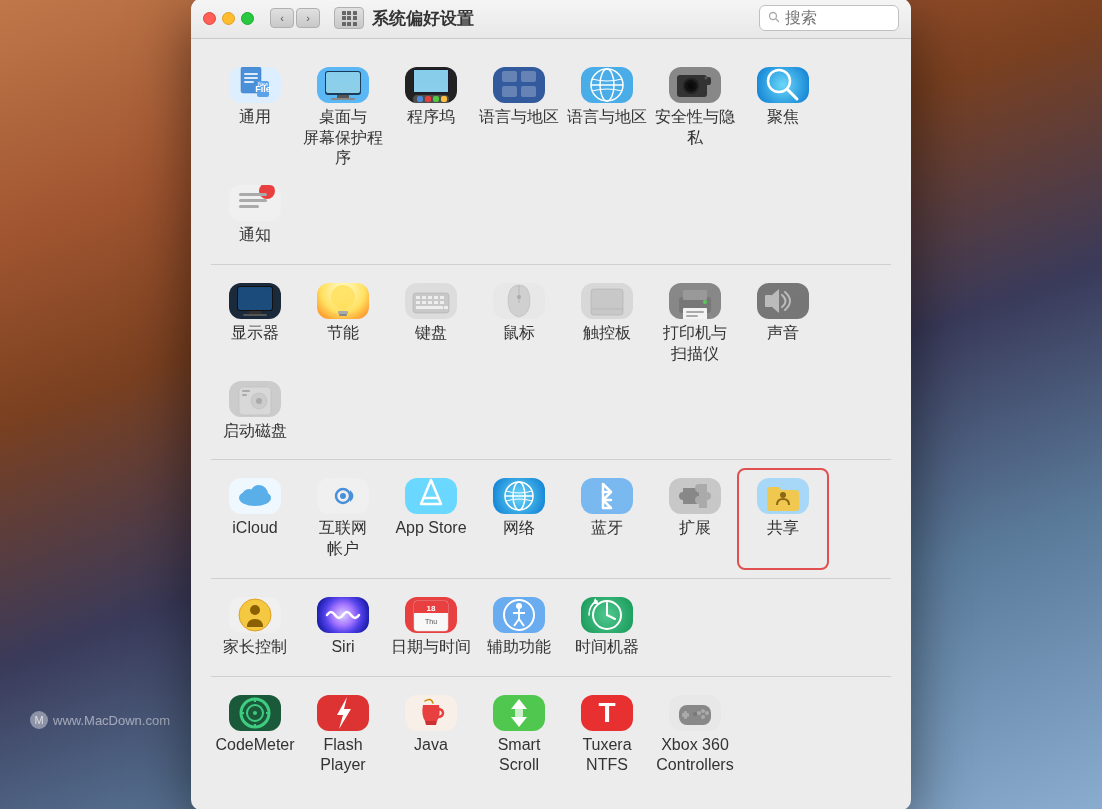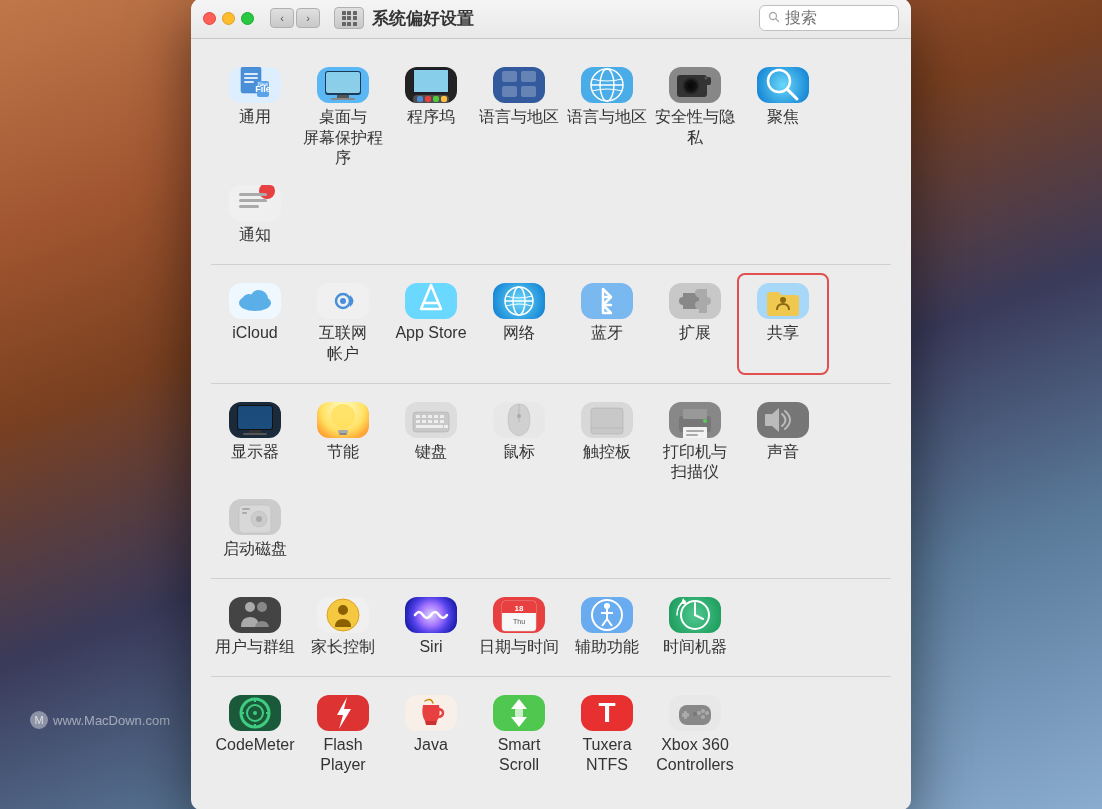--- a/index.html
+++ b/index.html
@@ -440,156 +440,20 @@
         </div>
         <span class="pref-label">通知</span>
       </div>
     </div>
 
     <div class="section">
 
       <div class="pref-item">
         <div class="icon-box">
           <svg width="52" height="52" viewBox="0 0 52 52">
-            <rect width="52" height="52" rx="12" fill="url(#bg_icloud)"></rect>
-            <defs>
-              <linearGradient id="bg_icloud" x1="0" y1="0" x2="0" y2="52">
-                <stop offset="0%" stop-color="#f0f8ff"></stop>
-                <stop offset="100%" stop-color="#d0e8ff"></stop>
-              </linearGradient>
-            </defs>
-
-            <ellipse cx="26" cy="28" rx="16" ry="8" fill="#5aafe8"></ellipse>
-            <circle cx="20" cy="26" r="7" fill="#5aafe8"></circle>
-            <circle cx="30" cy="24" r="9" fill="#5aafe8"></circle>
-          </svg>
-        </div>
-        <span class="pref-label">iCloud</span>
-      </div>
-
-      <div class="pref-item">
-        <div class="icon-box">
-          <svg width="52" height="52" viewBox="0 0 52 52">
-            <rect width="52" height="52" rx="12" fill="url(#bg_inet)"></rect>
-            <defs>
-              <linearGradient id="bg_inet" x1="0" y1="0" x2="52" y2="52">
-                <stop offset="0%" stop-color="#f0f0f0"></stop>
-                <stop offset="100%" stop-color="#e0e0e0"></stop>
-              </linearGradient>
-            </defs>
-
-            <circle cx="26" cy="26" r="7" fill="none" stroke="#4a90d9" stroke-width="2.5"></circle>
-            <path d="M33 20 Q40 26 33 32 L33 20" fill="#4a90d9"></path>
-            <circle cx="26" cy="26" r="3" fill="#4a90d9"></circle>
-          </svg>
-        </div>
-        <div class="pref-label">互联网<br>帐户</div>
-      </div>
-
-      <div class="pref-item">
-        <div class="icon-box">
-          <svg width="52" height="52" viewBox="0 0 52 52">
-            <rect width="52" height="52" rx="12" fill="url(#bg_as)"></rect>
-            <defs>
-              <linearGradient id="bg_as" x1="0" y1="0" x2="0" y2="52">
-                <stop offset="0%" stop-color="#6ad8ff"></stop>
-                <stop offset="100%" stop-color="#3abaff"></stop>
-              </linearGradient>
-            </defs>
-
-            <polygon points="26,10 36,34 16,34" fill="none" stroke="white" stroke-width="2.5" stroke-linejoin="round"></polygon>
-            <line x1="19" y1="28" x2="33" y2="28" stroke="white" stroke-width="2.5"></line>
-          </svg>
-        </div>
-        <span class="pref-label">App Store</span>
-      </div>
-
-      <div class="pref-item">
-        <div class="icon-box">
-          <svg width="52" height="52" viewBox="0 0 52 52">
-            <rect width="52" height="52" rx="12" fill="url(#bg_net)"></rect>
-            <defs>
-              <radialGradient id="bg_net" cx="50%" cy="50%" r="50%">
-                <stop offset="0%" stop-color="#6ad8f8"></stop>
-                <stop offset="100%" stop-color="#1a8ad8"></stop>
-              </radialGradient>
-            </defs>
-            <circle cx="26" cy="26" r="14" fill="none" stroke="white" stroke-width="1.5"></circle>
-            <ellipse cx="26" cy="26" rx="6" ry="14" fill="none" stroke="white" stroke-width="1.5"></ellipse>
-            <line x1="12" y1="26" x2="40" y2="26" stroke="white" stroke-width="1.5"></line>
-            <path d="M13 21 Q26 25 39 21" fill="none" stroke="white" stroke-width="1"></path>
-            <path d="M13 31 Q26 27 39 31" fill="none" stroke="white" stroke-width="1"></path>
-          </svg>
-        </div>
-        <span class="pref-label">网络</span>
-      </div>
-
-      <div class="pref-item">
-        <div class="icon-box">
-          <svg width="52" height="52" viewBox="0 0 52 52">
-            <rect width="52" height="52" rx="12" fill="url(#bg_bt)"></rect>
-            <defs>
-              <linearGradient id="bg_bt" x1="0" y1="0" x2="0" y2="52">
-                <stop offset="0%" stop-color="#7ab8f0"></stop>
-                <stop offset="100%" stop-color="#4a90d9"></stop>
-              </linearGradient>
-            </defs>
-
-            <path d="M22 14 L30 22 L22 30 L30 38 L22 38 L22 14" fill="none" stroke="white" stroke-width="2.5" stroke-linecap="round" stroke-linejoin="round"></path>
-            <line x1="22" y1="22" x2="30" y2="22" stroke="white" stroke-width="2.5" stroke-linecap="round"></line>
-            <line x1="22" y1="30" x2="30" y2="30" stroke="white" stroke-width="2.5" stroke-linecap="round"></line>
-          </svg>
-        </div>
-        <span class="pref-label">蓝牙</span>
-      </div>
-
-      <div class="pref-item">
-        <div class="icon-box">
-          <svg width="52" height="52" viewBox="0 0 52 52">
-            <rect width="52" height="52" rx="12" fill="url(#bg_ext)"></rect>
-            <defs>
-              <linearGradient id="bg_ext" x1="0" y1="0" x2="0" y2="52">
-                <stop offset="0%" stop-color="#c8c8c8"></stop>
-                <stop offset="100%" stop-color="#a0a0a0"></stop>
-              </linearGradient>
-            </defs>
-
-            <path d="M14 18 L28 18 L28 22 Q32 22 32 26 Q32 30 28 30 L28 34 L14 34 L14 30 Q10 30 10 26 Q10 22 14 22 Z" fill="#888"></path>
-            <path d="M30 14 L38 14 L38 22 Q42 22 42 26 Q42 30 38 30 L38 38 L30 38 L30 34 Q26 34 26 30 Q26 26 30 26 L30 22 Q26 22 26 18 Q26 14 30 14Z" fill="#aaa"></path>
-          </svg>
-        </div>
-        <span class="pref-label">扩展</span>
-      </div>
-
-      <div class="pref-item selected">
-        <div class="icon-box">
-          <svg width="52" height="52" viewBox="0 0 52 52">
-            <rect width="52" height="52" rx="12" fill="url(#bg_share)"></rect>
-            <defs>
-              <linearGradient id="bg_share" x1="0" y1="0" x2="0" y2="52">
-                <stop offset="0%" stop-color="#a8d8f8"></stop>
-                <stop offset="100%" stop-color="#6ab8e8"></stop>
-              </linearGradient>
-            </defs>
-
-            <path d="M10 20 Q10 17 13 17 L22 17 L24 20 L39 20 Q42 20 42 23 L42 38 Q42 41 39 41 L13 41 Q10 41 10 38 Z" fill="#f0c850"></path>
-
-            <circle cx="26" cy="25" r="3" fill="#8B6914"></circle>
-            <path d="M20 35 Q20 29 26 29 Q32 29 32 35" fill="none" stroke="#8B6914" stroke-width="2"></path>
-          </svg>
-        </div>
-        <span class="pref-label">共享</span>
-      </div>
-    </div>
-
-    <div class="section">
-
-      <div class="pref-item">
-        <div class="icon-box">
-          <svg width="52" height="52" viewBox="0 0 52 52">
             <rect width="52" height="52" rx="12" fill="url(#bg_disp)"></rect>
             <defs>
               <linearGradient id="bg_disp" x1="0" y1="0" x2="52" y2="52">
                 <stop offset="0%" stop-color="#1a2a3a"></stop>
                 <stop offset="100%" stop-color="#2a4a6a"></stop>
               </linearGradient>
             </defs>
             <rect x="8" y="11" width="36" height="25" rx="3" fill="#111"></rect>
             <rect x="9" y="12" width="34" height="23" rx="2" fill="url(#disp_inner)"></rect>
             <defs>
@@ -757,36 +621,153 @@
         </div>
         <span class="pref-label">启动磁盘</span>
       </div>
     </div>
 
     <div class="section">
 
       <div class="pref-item">
         <div class="icon-box">
           <svg width="52" height="52" viewBox="0 0 52 52">
-            <rect width="52" height="52" rx="12" fill="url(#bg_users)"></rect>
-            <defs>
-              <linearGradient id="bg_users" x1="0" y1="0" x2="0" y2="52">
-                <stop offset="0%" stop-color="#444"></stop>
-                <stop offset="100%" stop-color="#222"></stop>
-              </linearGradient>
-            </defs>
-
-            <circle cx="21" cy="18" r="5" fill="#aaa"></circle>
-            <path d="M12 38 Q12 28 21 28 Q30 28 30 38" fill="#aaa"></path>
-            <circle cx="33" cy="18" r="5" fill="#888"></circle>
-            <path d="M26 38 Q27 32 33 32 Q39 32 40 38" fill="#888"></path>
-          </svg>
-        </div>
-        <span class="pref-label">用户与群组</span>
-      </div>
+            <rect width="52" height="52" rx="12" fill="url(#bg_icloud)"></rect>
+            <defs>
+              <linearGradient id="bg_icloud" x1="0" y1="0" x2="0" y2="52">
+                <stop offset="0%" stop-color="#f0f8ff"></stop>
+                <stop offset="100%" stop-color="#d0e8ff"></stop>
+              </linearGradient>
+            </defs>
+
+            <ellipse cx="26" cy="28" rx="16" ry="8" fill="#5aafe8"></ellipse>
+            <circle cx="20" cy="26" r="7" fill="#5aafe8"></circle>
+            <circle cx="30" cy="24" r="9" fill="#5aafe8"></circle>
+          </svg>
+        </div>
+        <span class="pref-label">iCloud</span>
+      </div>
+
+      <div class="pref-item">
+        <div class="icon-box">
+          <svg width="52" height="52" viewBox="0 0 52 52">
+            <rect width="52" height="52" rx="12" fill="url(#bg_inet)"></rect>
+            <defs>
+              <linearGradient id="bg_inet" x1="0" y1="0" x2="52" y2="52">
+                <stop offset="0%" stop-color="#f0f0f0"></stop>
+                <stop offset="100%" stop-color="#e0e0e0"></stop>
+              </linearGradient>
+            </defs>
+
+            <circle cx="26" cy="26" r="7" fill="none" stroke="#4a90d9" stroke-width="2.5"></circle>
+            <path d="M33 20 Q40 26 33 32 L33 20" fill="#4a90d9"></path>
+            <circle cx="26" cy="26" r="3" fill="#4a90d9"></circle>
+          </svg>
+        </div>
+        <div class="pref-label">互联网<br>帐户</div>
+      </div>
+
+      <div class="pref-item">
+        <div class="icon-box">
+          <svg width="52" height="52" viewBox="0 0 52 52">
+            <rect width="52" height="52" rx="12" fill="url(#bg_as)"></rect>
+            <defs>
+              <linearGradient id="bg_as" x1="0" y1="0" x2="0" y2="52">
+                <stop offset="0%" stop-color="#6ad8ff"></stop>
+                <stop offset="100%" stop-color="#3abaff"></stop>
+              </linearGradient>
+            </defs>
+
+            <polygon points="26,10 36,34 16,34" fill="none" stroke="white" stroke-width="2.5" stroke-linejoin="round"></polygon>
+            <line x1="19" y1="28" x2="33" y2="28" stroke="white" stroke-width="2.5"></line>
+          </svg>
+        </div>
+        <span class="pref-label">App Store</span>
+      </div>
+
+      <div class="pref-item">
+        <div class="icon-box">
+          <svg width="52" height="52" viewBox="0 0 52 52">
+            <rect width="52" height="52" rx="12" fill="url(#bg_net)"></rect>
+            <defs>
+              <radialGradient id="bg_net" cx="50%" cy="50%" r="50%">
+                <stop offset="0%" stop-color="#6ad8f8"></stop>
+                <stop offset="100%" stop-color="#1a8ad8"></stop>
+              </radialGradient>
+            </defs>
+            <circle cx="26" cy="26" r="14" fill="none" stroke="white" stroke-width="1.5"></circle>
+            <ellipse cx="26" cy="26" rx="6" ry="14" fill="none" stroke="white" stroke-width="1.5"></ellipse>
+            <line x1="12" y1="26" x2="40" y2="26" stroke="white" stroke-width="1.5"></line>
+            <path d="M13 21 Q26 25 39 21" fill="none" stroke="white" stroke-width="1"></path>
+            <path d="M13 31 Q26 27 39 31" fill="none" stroke="white" stroke-width="1"></path>
+          </svg>
+        </div>
+        <span class="pref-label">网络</span>
+      </div>
+
+      <div class="pref-item">
+        <div class="icon-box">
+          <svg width="52" height="52" viewBox="0 0 52 52">
+            <rect width="52" height="52" rx="12" fill="url(#bg_bt)"></rect>
+            <defs>
+              <linearGradient id="bg_bt" x1="0" y1="0" x2="0" y2="52">
+                <stop offset="0%" stop-color="#7ab8f0"></stop>
+                <stop offset="100%" stop-color="#4a90d9"></stop>
+              </linearGradient>
+            </defs>
+
+            <path d="M22 14 L30 22 L22 30 L30 38 L22 38 L22 14" fill="none" stroke="white" stroke-width="2.5" stroke-linecap="round" stroke-linejoin="round"></path>
+            <line x1="22" y1="22" x2="30" y2="22" stroke="white" stroke-width="2.5" stroke-linecap="round"></line>
+            <line x1="22" y1="30" x2="30" y2="30" stroke="white" stroke-width="2.5" stroke-linecap="round"></line>
+          </svg>
+        </div>
+        <span class="pref-label">蓝牙</span>
+      </div>
+
+      <div class="pref-item">
+        <div class="icon-box">
+          <svg width="52" height="52" viewBox="0 0 52 52">
+            <rect width="52" height="52" rx="12" fill="url(#bg_ext)"></rect>
+            <defs>
+              <linearGradient id="bg_ext" x1="0" y1="0" x2="0" y2="52">
+                <stop offset="0%" stop-color="#c8c8c8"></stop>
+                <stop offset="100%" stop-color="#a0a0a0"></stop>
+              </linearGradient>
+            </defs>
+
+            <path d="M14 18 L28 18 L28 22 Q32 22 32 26 Q32 30 28 30 L28 34 L14 34 L14 30 Q10 30 10 26 Q10 22 14 22 Z" fill="#888"></path>
+            <path d="M30 14 L38 14 L38 22 Q42 22 42 26 Q42 30 38 30 L38 38 L30 38 L30 34 Q26 34 26 30 Q26 26 30 26 L30 22 Q26 22 26 18 Q26 14 30 14Z" fill="#aaa"></path>
+          </svg>
+        </div>
+        <span class="pref-label">扩展</span>
+      </div>
+
+      <div class="pref-item selected">
+        <div class="icon-box">
+          <svg width="52" height="52" viewBox="0 0 52 52">
+            <rect width="52" height="52" rx="12" fill="url(#bg_share)"></rect>
+            <defs>
+              <linearGradient id="bg_share" x1="0" y1="0" x2="0" y2="52">
+                <stop offset="0%" stop-color="#a8d8f8"></stop>
+                <stop offset="100%" stop-color="#6ab8e8"></stop>
+              </linearGradient>
+            </defs>
+
+            <path d="M10 20 Q10 17 13 17 L22 17 L24 20 L39 20 Q42 20 42 23 L42 38 Q42 41 39 41 L13 41 Q10 41 10 38 Z" fill="#f0c850"></path>
+
+            <circle cx="26" cy="25" r="3" fill="#8B6914"></circle>
+            <path d="M20 35 Q20 29 26 29 Q32 29 32 35" fill="none" stroke="#8B6914" stroke-width="2"></path>
+          </svg>
+        </div>
+        <span class="pref-label">共享</span>
+      </div>
+    </div>
+
+    <div class="section">
+
 
       <div class="pref-item">
         <div class="icon-box">
           <svg width="52" height="52" viewBox="0 0 52 52">
             <rect width="52" height="52" rx="12" fill="url(#bg_parent)"></rect>
             <defs>
               <linearGradient id="bg_parent" x1="0" y1="0" x2="0" y2="52">
                 <stop offset="0%" stop-color="#f0f0f0"></stop>
                 <stop offset="100%" stop-color="#d0d0d0"></stop>
               </linearGradient>

